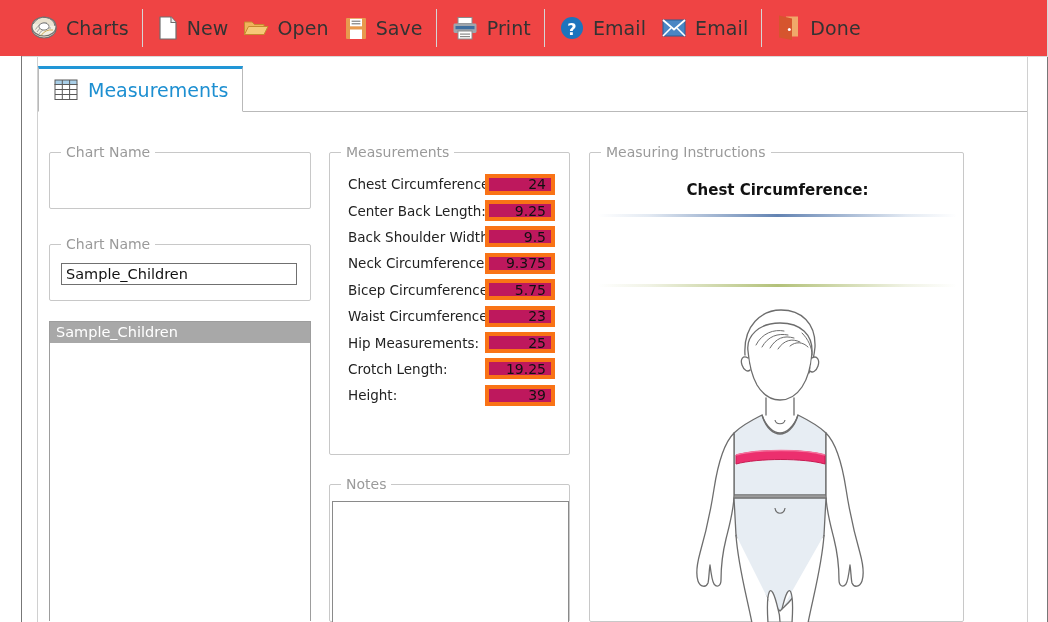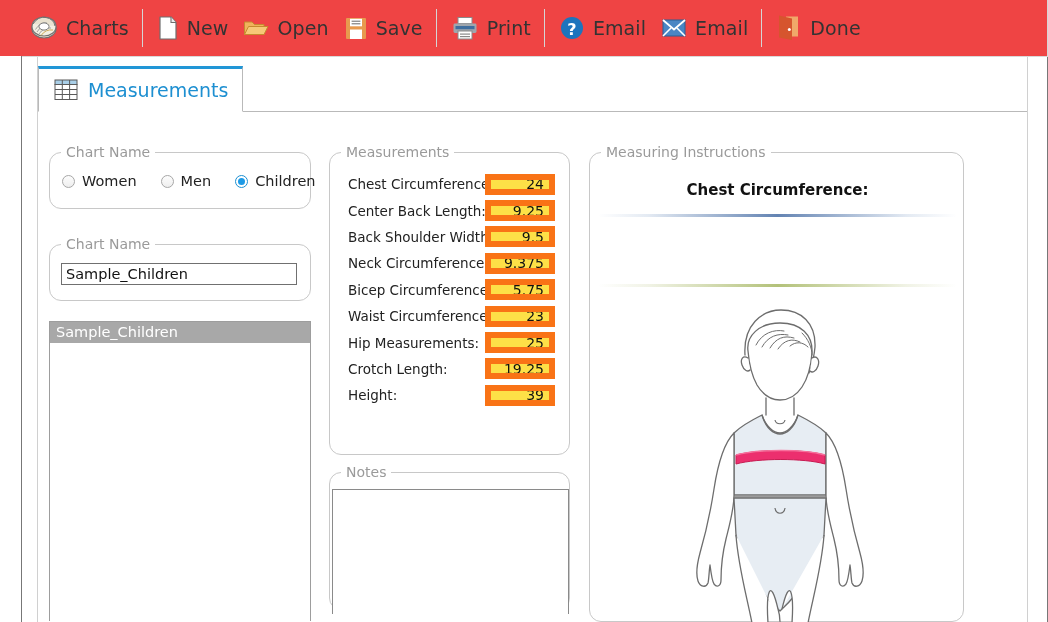--- a/index.html
+++ b/index.html
@@ -138,21 +138,21 @@
     border: 1px solid #c8c8c8;
     border-bottom: 1px solid #b9b9b9;
     z-index: 2;
   }
   #tab-photos .tab-label { color: #555; }
 
   
   .groupbox {
     position: absolute;
     border: 1px solid #c8c8c8;
-    border-radius: 12px;
+    border-radius: 2px;
     box-sizing: border-box;
     background: transparent;
   }
   .group-title {
     position: absolute;
     top: -9px;
     left: 11px;
     background: #ffffff;
     padding: 0 5px;
     font-size: 14px;
@@ -260,32 +260,32 @@
     font-size: 13.5px;
     color: #222;
     width: 137px;
     flex: none;
     white-space: nowrap;
   }
   .meas-input {
     width: 70px;
     height: 21px;
     box-sizing: border-box;
-    border: 6px solid #f97316;
-    background: #fde047;
+    border: 4px solid #f97316;
+    background: #be185d;
     font-size: 14px;
     font-family: "DejaVu Sans", sans-serif;
     color: #111;
     text-align: right;
     padding: 0 5px;
     outline: none;
   }
 
   
-  #grp-notes { left: 329px; top: 472px; width: 241px; height: 138px; }
+  #grp-notes { left: 329px; top: 484px; width: 241px; height: 138px; }
   #notes-area {
     position: absolute;
     left: 2px; top: 16px;
     width: 237px; height: 125px;
     box-sizing: border-box;
     border: 1px solid #8a8a8a;
     border-bottom: none;
     background: #ffffff;
     resize: none;
     outline: none;
@@ -461,34 +461,20 @@
       <rect x="2" y="7.5" width="22" height="15" fill="#ffffff" stroke="#5a5a5a" stroke-width="1"></rect>
       <path d="M9.3 3 L9.3 22.5 M16.6 3 L16.6 22.5 M2 12.5 L24 12.5 M2 17.5 L24 17.5" stroke="#5a5a5a" stroke-width="1"></path>
     </svg>
     <span class="tab-label">Measurements</span>
   </div>
 
 </div>
 
 <div class="groupbox" id="grp-charttype">
   <span class="group-title">Chart Name</span>
-  <div id="radio-row">
-    <div class="radio-item">
-      <span class="radio-dot"></span>
-      <span class="radio-label">Women</span>
-    </div>
-    <div class="radio-item">
-      <span class="radio-dot"></span>
-      <span class="radio-label">Men</span>
-    </div>
-    <div class="radio-item">
-      <span class="radio-dot on"></span>
-      <span class="radio-label">Children</span>
-    </div>
-  </div>
 </div>
 
 <div class="groupbox" id="grp-chartname">
   <span class="group-title">Chart Name</span>
   <input id="chartname-input" type="text" value="Sample_Children" style="">
 </div>
 
 <div id="chartlist">
   <div class="list-item selected">Sample_Children</div>
 </div>

